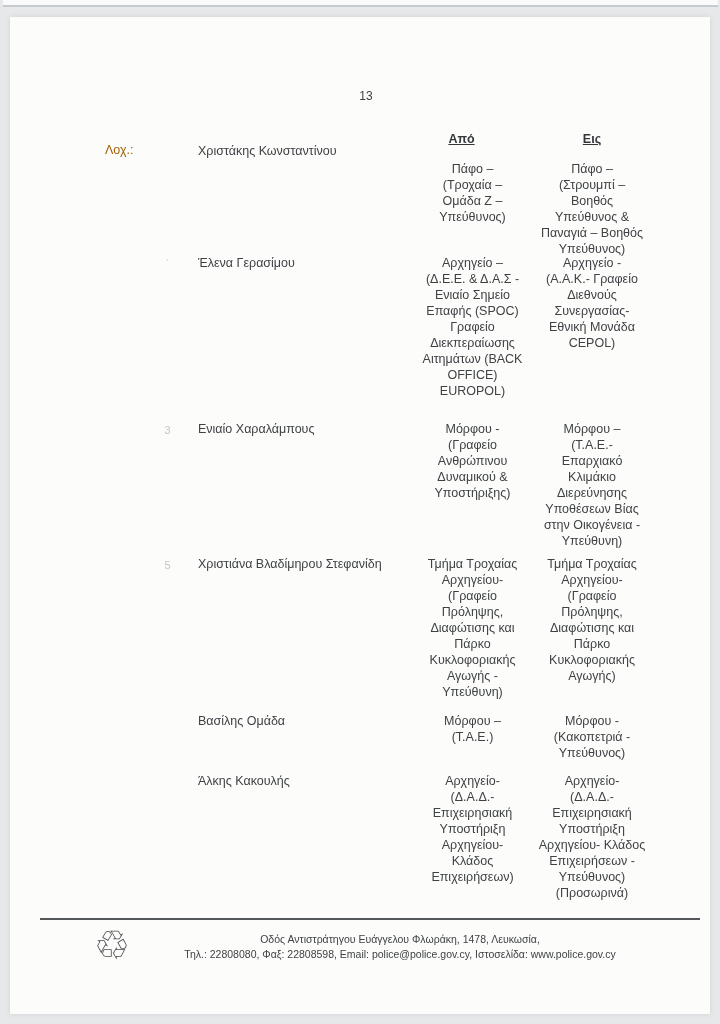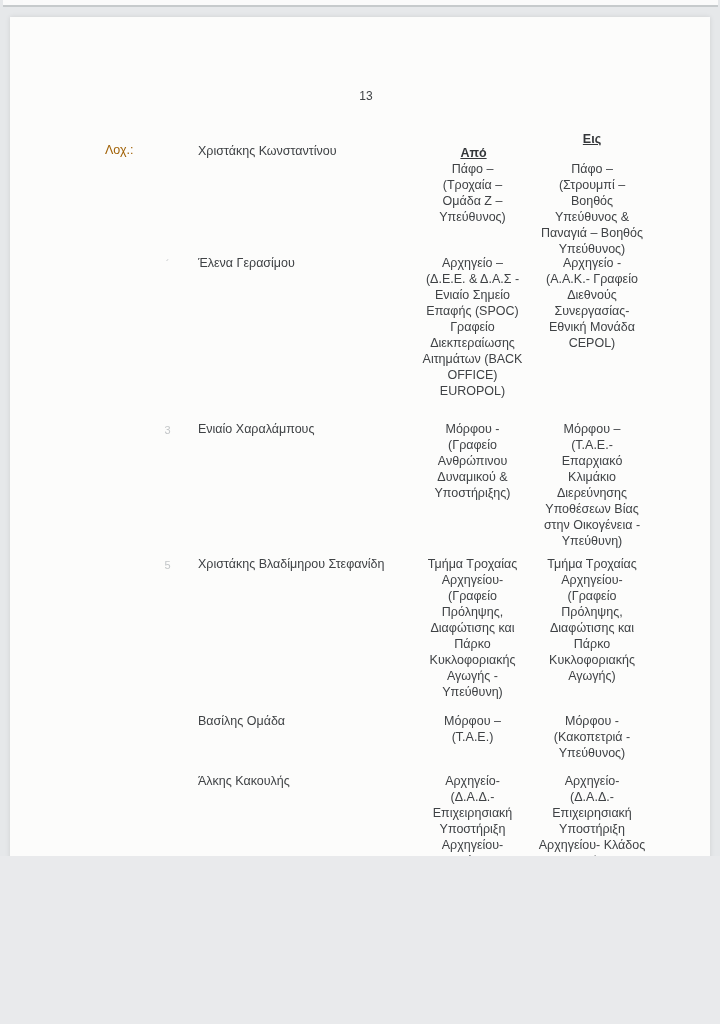--- a/index.html
+++ b/index.html
@@ -4,21 +4,21 @@
 <style>
   html, body {
     margin: 0;
     padding: 0;
     background: #e9eaec;
     font-family: "Liberation Sans", "DejaVu Sans", sans-serif;
   }
   .scan {
     position: relative;
     width: 720px;
-    height: 856px;
+    height: 1024px;
     background: #e6e8ea;
     overflow: hidden;
   }
   
   .prev-page-edge {
     position: absolute;
     top: 0;
     left: 3px;
     right: 2px;
     height: 5px;
@@ -52,21 +52,21 @@
   }
   .col-header {
     position: absolute;
     top: 115px;
     font-size: 12.5px;
     font-weight: bold;
     text-decoration: underline;
     text-align: center;
     color: #34373a;
   }
-  .col-header.from-h { left: 396px; width: 135px; margin-top: 14px; }
+  .col-header.from-h { left: 384px; width: 135px; }
   .col-header.to-h   { left: 508px; width: 148px; }
 
   .row {
     position: absolute;
     left: 0;
     width: 700px;
     font-size: 12.5px;
     line-height: 16px;
     color: #3f4245;
   }
@@ -198,21 +198,21 @@
 Επαρχιακό
 Κλιμάκιο
 Διερεύνησης
 Υποθέσεων Βίας
 στην Οικογένεια -
 Υπεύθυνη)</div>
     </div>
 
     <div class="row row4">
       <div class="marker">5</div>
-      <div class="name">Χριστάκης Βλαδίμηρου Στεφανίδη</div>
+      <div class="name">Χριστιάνα Βλαδίμηρου Στεφανίδη</div>
       <div class="from">Τμήμα Τροχαίας
 Αρχηγείου-
 (Γραφείο
 Πρόληψης,
 Διαφώτισης και
 Πάρκο
 Κυκλοφοριακής
 Αγωγής -
 Υπεύθυνη)</div>
       <div class="to">Τμήμα Τροχαίας
@@ -250,14 +250,18 @@
 Επιχειρησιακή
 Υποστήριξη
 Αρχηγείου- Κλάδος
 Επιχειρήσεων -
 Υπεύθυνος)
 (Προσωρινά)</div>
     </div>
 
     <div class="footer-divider"></div>
     <div class="recycle">♲</div>
+    <div class="footer-text">
+      <div>Οδός Αντιστράτηγου Ευάγγελου Φλωράκη, 1478, Λευκωσία,</div>
+      <div>Τηλ.: 22808080, Φαξ: 22808598, Email: police@police.gov.cy, Ιστοσελίδα: www.police.gov.cy</div>
+    </div>
   </div>
 </div>
 
 </body></html>

